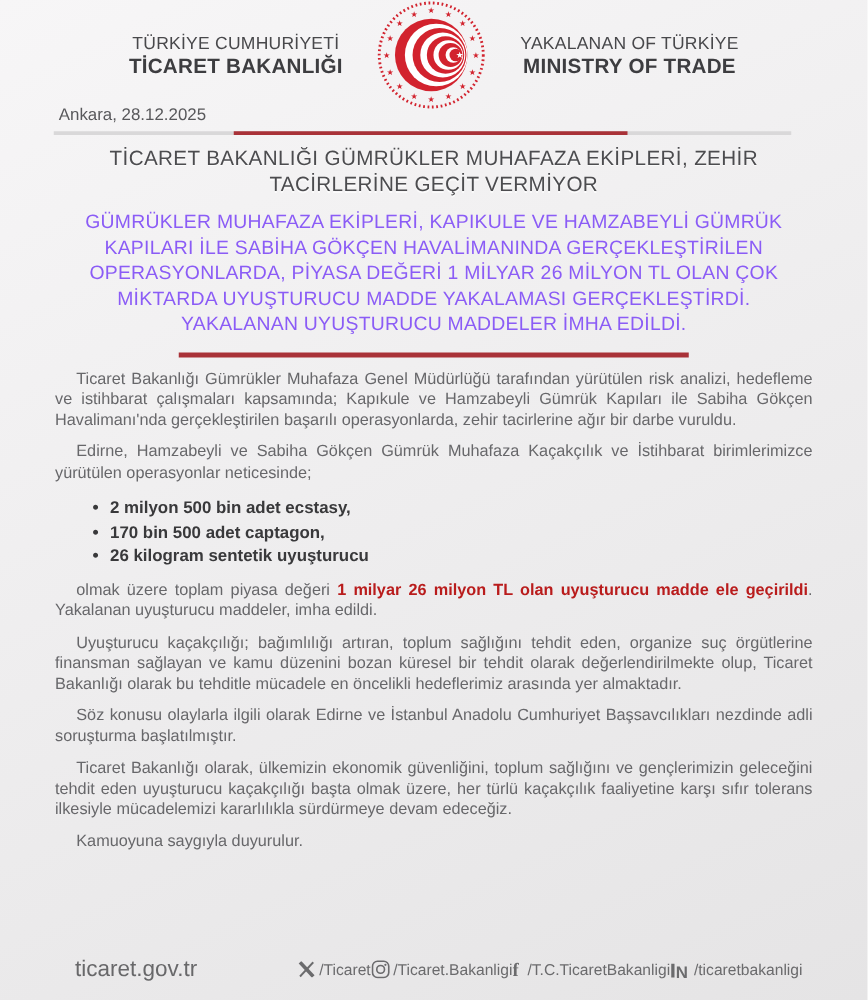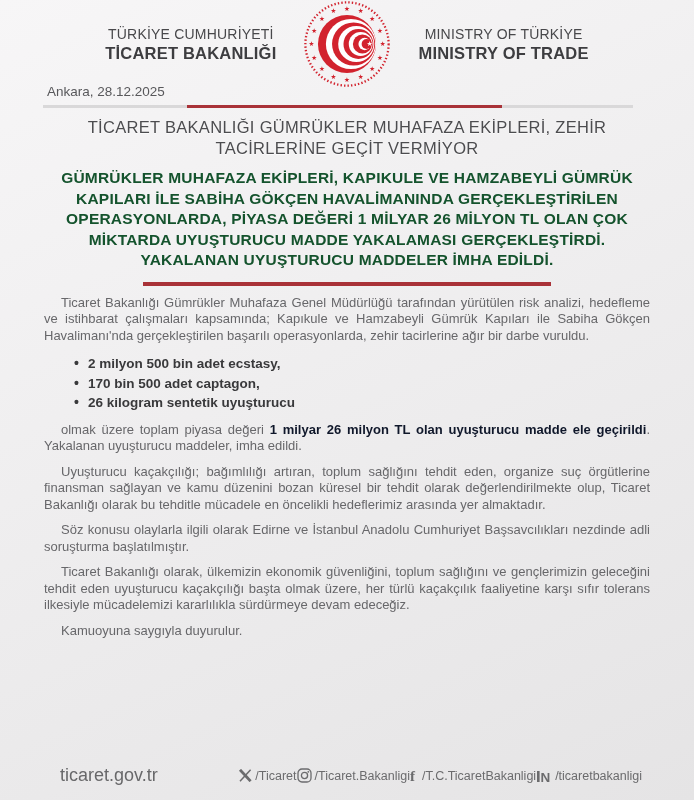--- a/index.html
+++ b/index.html
@@ -54,41 +54,41 @@
     font-weight: normal;
     color: #4c4c4f;
     line-height: 21px;
     letter-spacing: .3px;
     text-shadow: 0 1px 0 rgba(255,255,255,.7);
   }
   .subtitle {
     margin-top: 9px;
     text-align: center;
     font-size: 15.5px;
-    font-weight: bold;
-    color: #14532d;
+    font-weight: normal;
+    color: #8b5cf6;
     line-height: 20.5px;
     letter-spacing: .2px;
   }
   .redbar {
     width: 408px;
     height: 4px;
     background: var(--divider-red);
     margin: 11px auto 0;
   }
   .content { padding: 0 44px; }
   .content p {
     font-size: 13px;
     line-height: 16.5px;
     text-align: justify;
     text-indent: 17px;
     margin-top: 9px;
     color: var(--text-gray);
   }
-  .content .bold-seg { font-weight: bold; color: #0f172a; margin-top: 35px; }
+  .content .bold-seg { font-weight: bold; color: #b91c1c; margin-top: 35px; }
   ul.seizures { list-style: none; margin: 10px 0 0 30px; }
   ul.seizures li {
     font-size: 13.5px;
     font-weight: bold;
     color: #39393b;
     line-height: 19.5px;
     position: relative;
     padding-left: 14px;
   }
   ul.seizures li::before {
@@ -151,21 +151,21 @@
     <circle cx="60.5" cy="50" r="20.5" fill="#ffffff"></circle>
     <circle cx="63" cy="50" r="17" fill="var(--brand-red)"></circle>
     <circle cx="65.5" cy="50" r="13.5" fill="#ffffff"></circle>
     <circle cx="67.5" cy="50" r="10.8" fill="var(--brand-red)"></circle>
     <circle cx="70" cy="50" r="7" fill="#ffffff"></circle>
     <circle cx="72.3" cy="50" r="5.7" fill="var(--brand-red)"></circle>
     <text x="75.8" y="52.8" font-size="8" text-anchor="middle" fill="#ffffff">★</text>
   </svg>
 
   <div class="org-block">
-    <div class="org-line1">MINISTRY OF TÜRKİYE</div>
+    <div class="org-line1">YAKALANAN OF TÜRKİYE</div>
     <div class="org-line2">MINISTRY OF TRADE</div>
   </div>
 </div>
 
 <div class="dateline">Ankara, 28.12.2025</div>
 
 <div class="divider1">
   <div class="red-seg"></div>
 </div>
 
@@ -179,20 +179,21 @@
   <div>KAPILARI İLE SABİHA GÖKÇEN HAVALİMANINDA GERÇEKLEŞTİRİLEN</div>
   <div>OPERASYONLARDA, PİYASA DEĞERİ 1 MİLYAR 26 MİLYON TL OLAN ÇOK</div>
   <div>MİKTARDA UYUŞTURUCU MADDE YAKALAMASI GERÇEKLEŞTİRDİ.</div>
   <div>YAKALANAN UYUŞTURUCU MADDELER İMHA EDİLDİ.</div>
 </h2>
 
 <div class="redbar"></div>
 
 <div class="content">
   <p>Ticaret Bakanlığı Gümrükler Muhafaza Genel Müdürlüğü tarafından yürütülen risk analizi, hedefleme ve istihbarat çalışmaları kapsamında; Kapıkule ve Hamzabeyli Gümrük Kapıları ile Sabiha Gökçen Havalimanı'nda gerçekleştirilen başarılı operasyonlarda, zehir tacirlerine ağır bir darbe vuruldu.</p>
+  <p>Edirne, Hamzabeyli ve Sabiha Gökçen Gümrük Muhafaza Kaçakçılık ve İstihbarat birimlerimizce yürütülen operasyonlar neticesinde;</p>
 
   <ul class="seizures">
     <li>2 milyon 500 bin adet ecstasy,</li>
     <li>170 bin 500 adet captagon,</li>
     <li>26 kilogram sentetik uyuşturucu</li>
   </ul>
 
   <p><span>olmak üzere toplam piyasa değeri </span><span class="bold-seg">1 milyar 26 milyon TL olan uyuşturucu madde ele geçirildi</span><span>. Yakalanan uyuşturucu maddeler, imha edildi.</span></p>
 
   <p>Uyuşturucu kaçakçılığı; bağımlılığı artıran, toplum sağlığını tehdit eden, organize suç örgütlerine finansman sağlayan ve kamu düzenini bozan küresel bir tehdit olarak değerlendirilmekte olup, Ticaret Bakanlığı olarak bu tehditle mücadele en öncelikli hedeflerimiz arasında yer almaktadır.</p>

